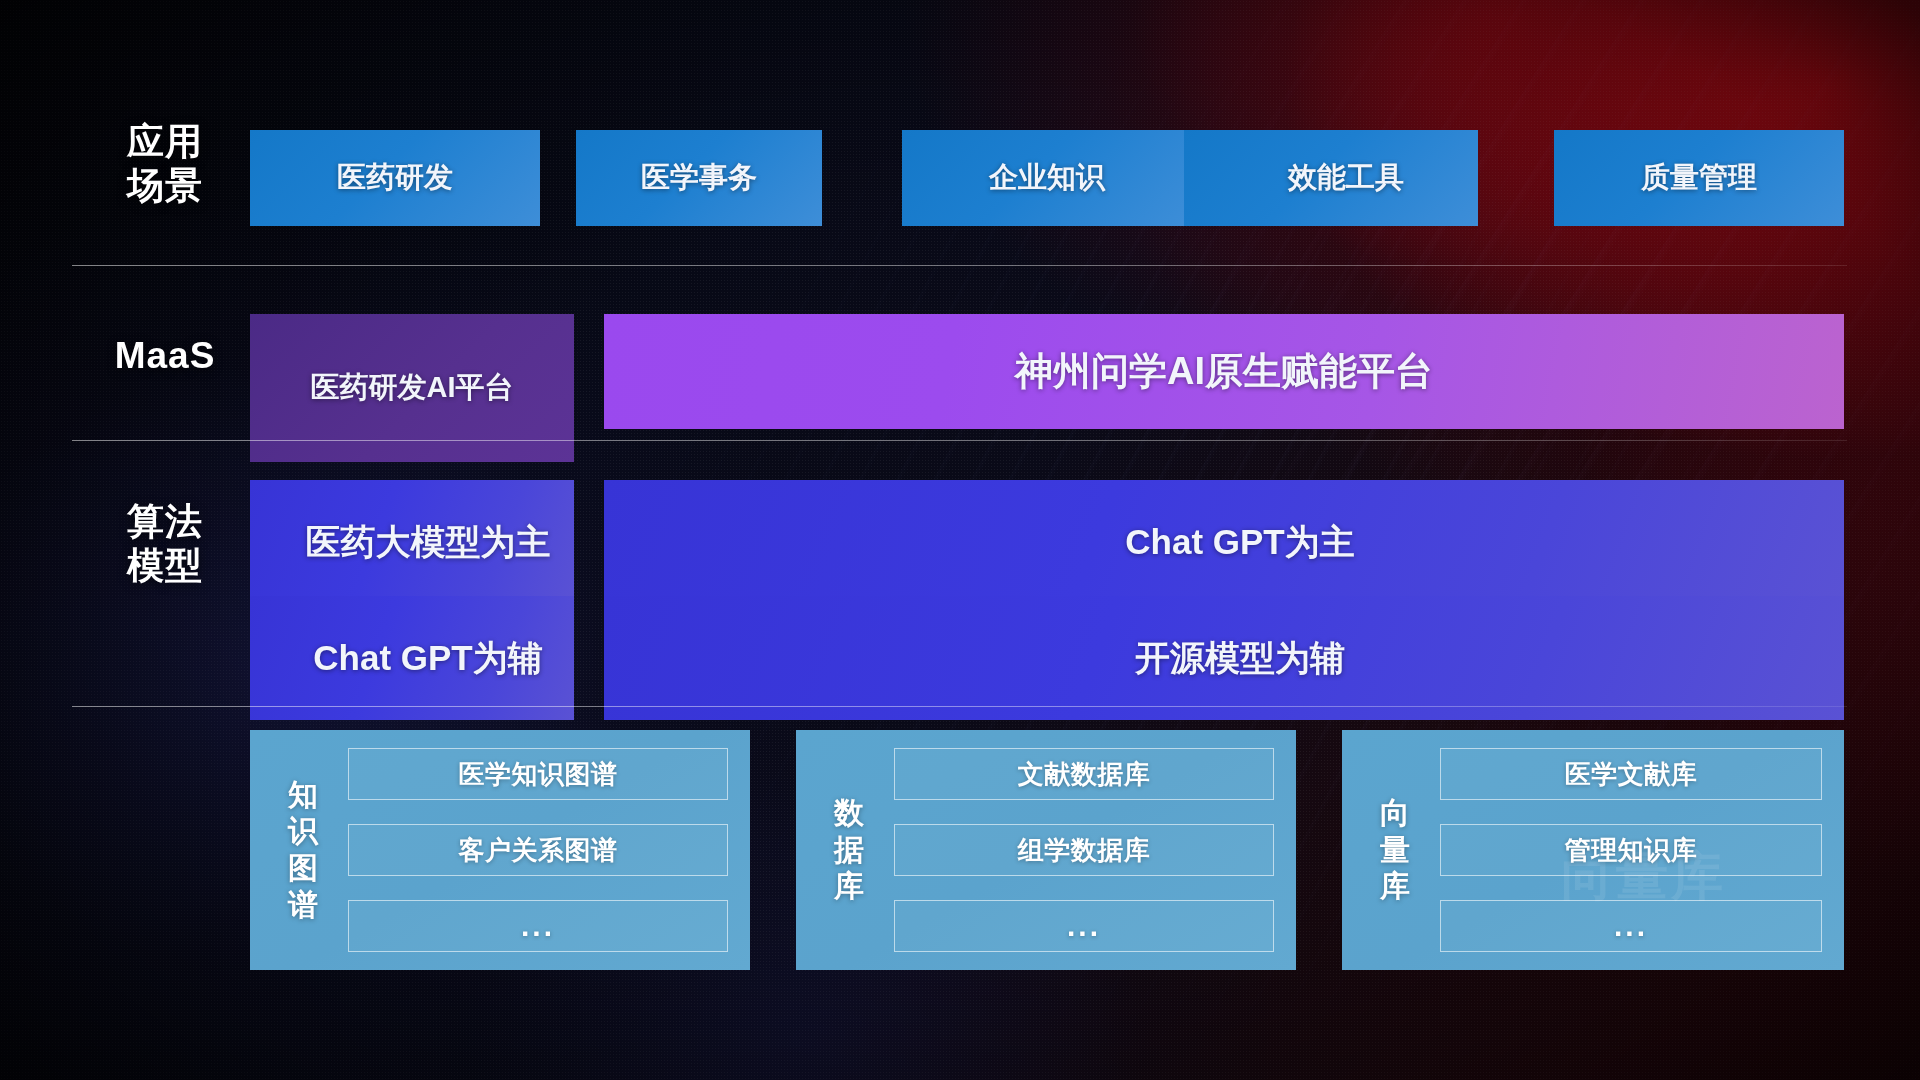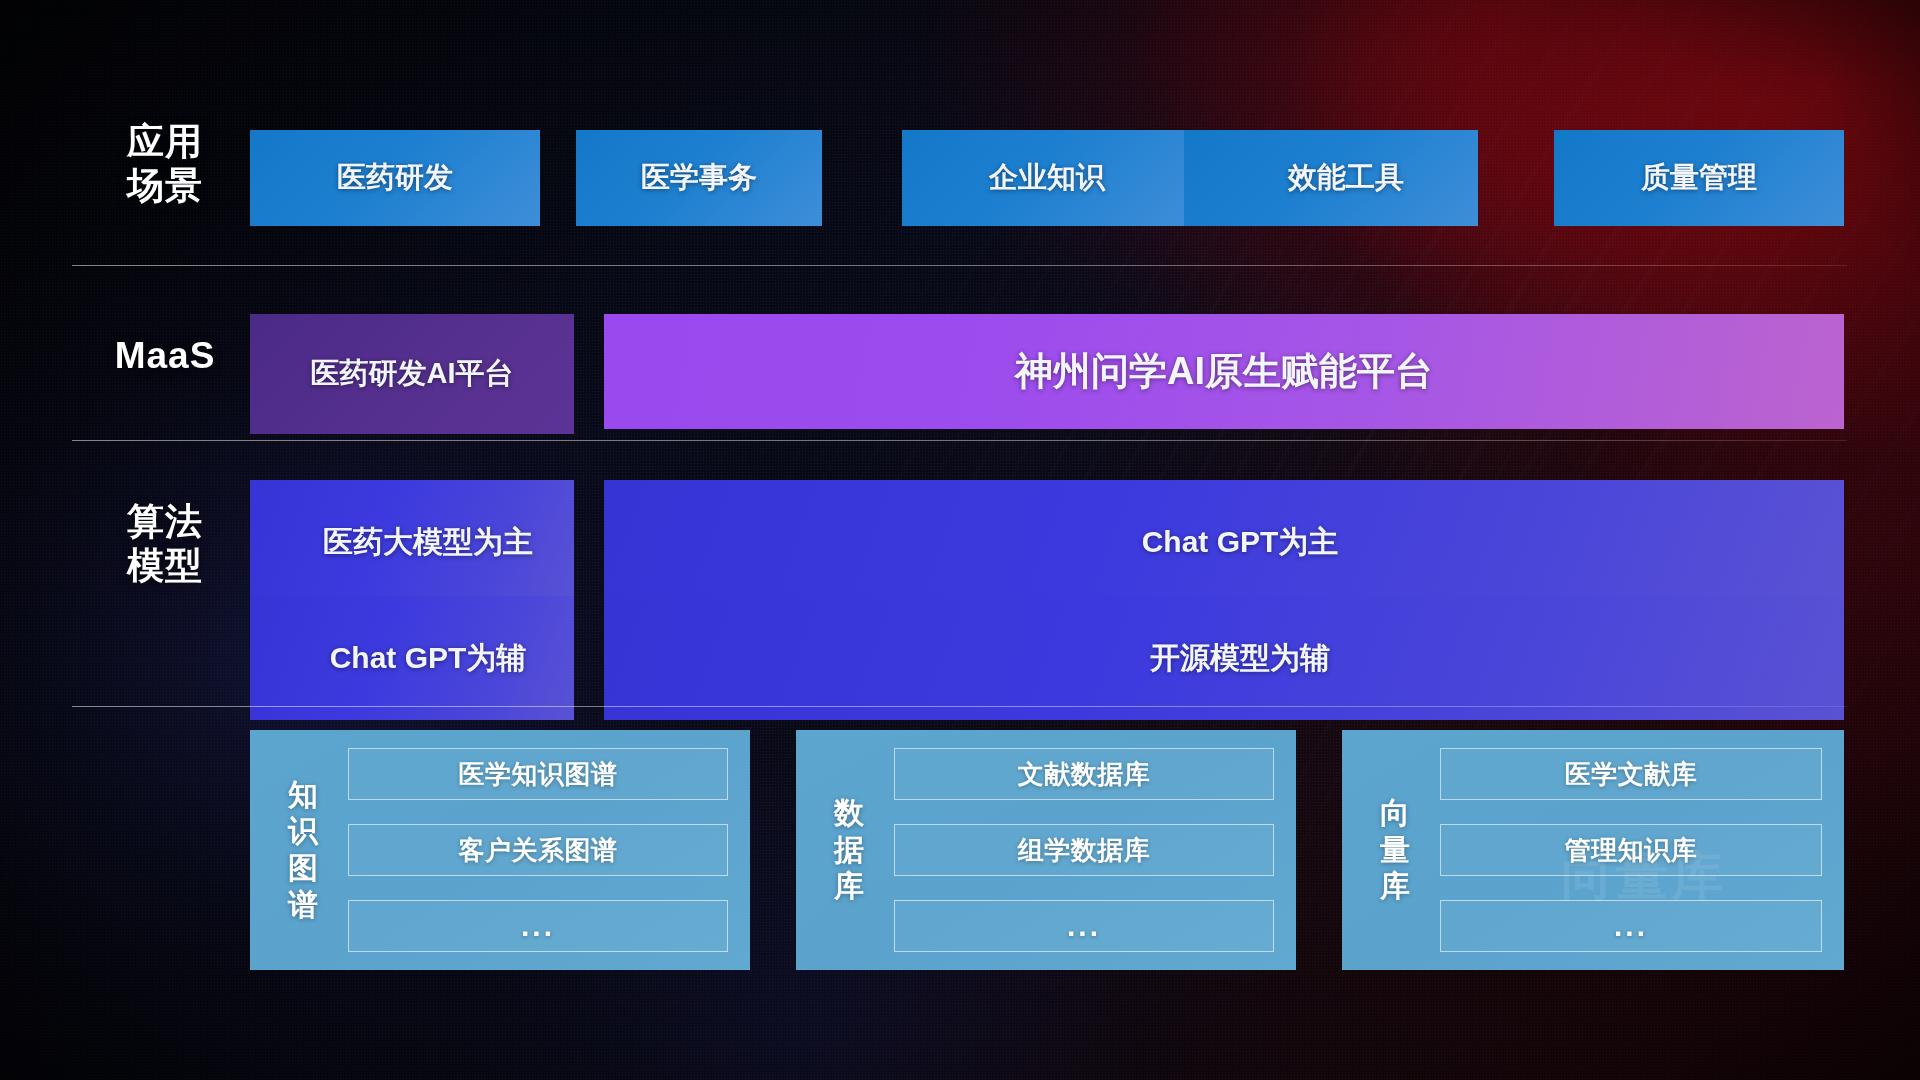--- a/index.html
+++ b/index.html
@@ -131,35 +131,35 @@
   .app-box {
     top: 110px;
     height: 96px;
     font-size: 29px;
     background: linear-gradient(135deg, #1478c8 0%, #1d7fd0 45%, #3e8ed8 100%);
   }
 
   
   .maas-left {
     top: 294px;
-    height: 120px;
+    height: 148px;
     font-size: 29px;
     background: linear-gradient(135deg, #4b2a86 0%, #56308f 55%, #5c3396 100%);
   }
   .maas-right {
     top: 294px;
     height: 115px;
     font-size: 38px;
     background: linear-gradient(100deg, #9a49ee 0%, #9c4bee 28%, #a656e6 62%, #bb63cf 100%);
   }
 
   
   .alg-box {
     height: 124px;
-    font-size: 30px;
+    font-size: 35px;
     background: linear-gradient(110deg, #3734d6 0%, #3c3ade 40%, #4a46d9 75%, #5a52d4 100%);
     padding-left: 32px;
   }
   .alg-row1 { top: 460px; }
   .alg-row2 { top: 576px; }
 
   
   .kd-group {
     position: absolute;
     top: 730px;

